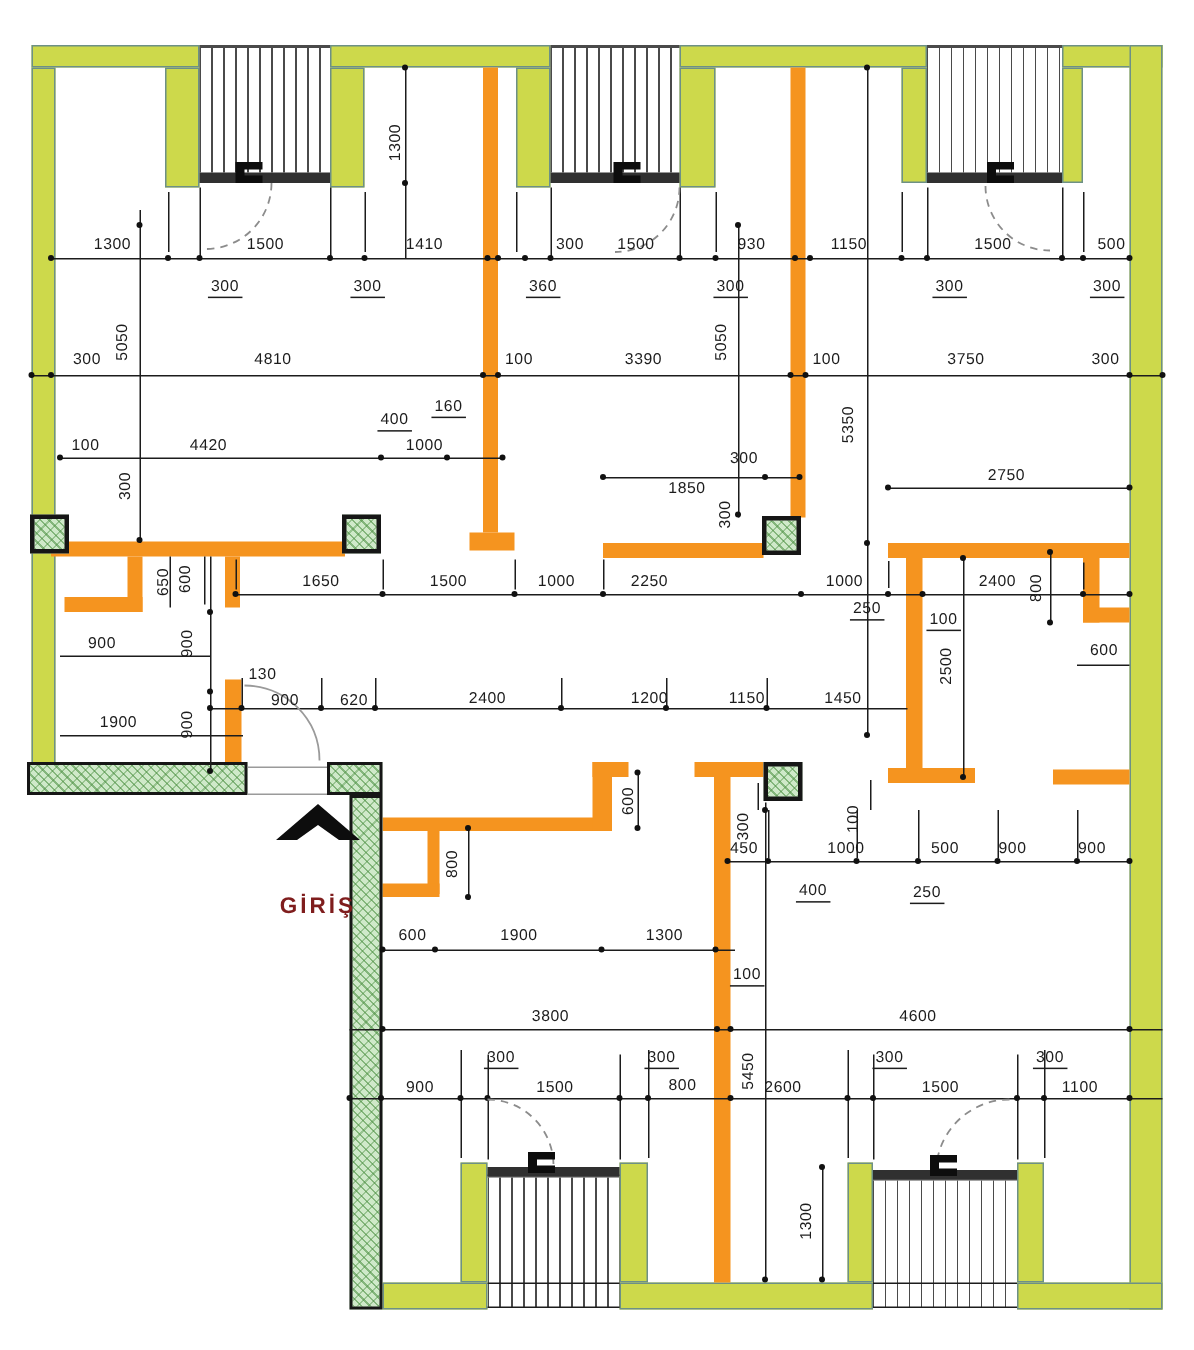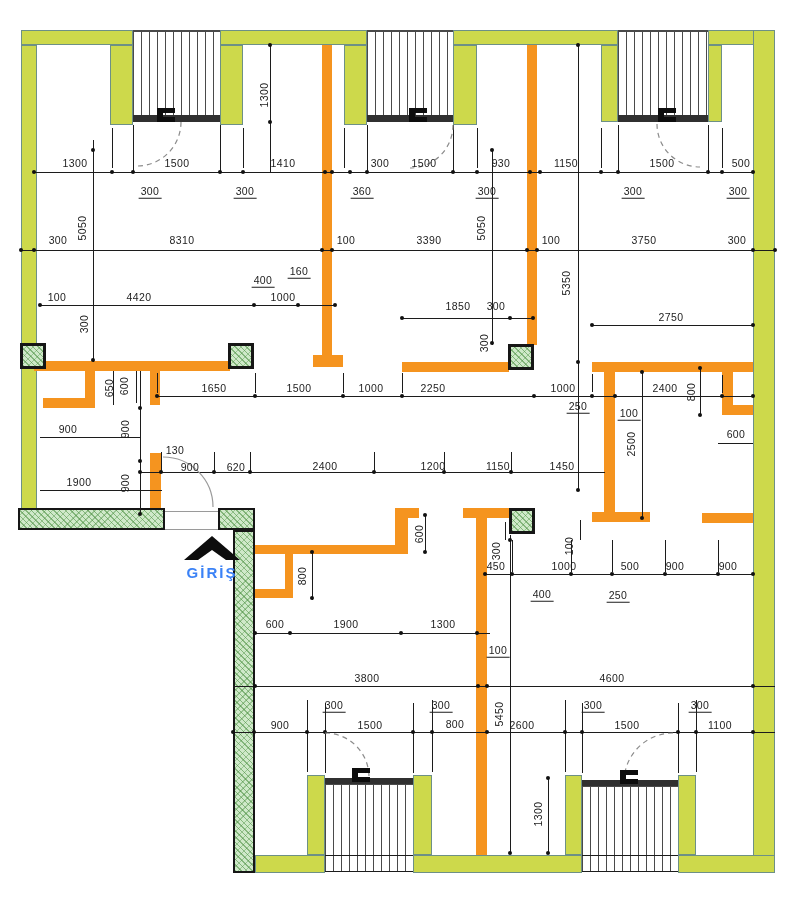--- a/index.html
+++ b/index.html
@@ -24,21 +24,21 @@
   .hl{height:1px;} .vl{width:1px;}
   .gl{position:absolute;height:1px;background:#9a9a9a;}
   .dot{position:absolute;width:4px;height:4px;border-radius:50%;background:#111;
        transform:translate(-50%,-50%);}
   
   .dim{position:absolute;font-size:10.5px;line-height:1;color:var(--ink,#1c1c1c);
        white-space:nowrap;transform:translate(-50%,-50%);letter-spacing:.4px;}
   .dim.v{transform:translate(-50%,-50%) rotate(-90deg);}
   .dim.lead{border-bottom:1px solid #1c1c1c;padding:0 2px 1px 2px;}
   #entr-label{position:absolute;font-size:15px;font-weight:bold;letter-spacing:2px;
-       color:#3b82f6;transform:translate(-50%,-50%);font-family:"Liberation Sans",sans-serif;}
+       color:#7f1d1d;transform:translate(-50%,-50%);font-family:"Liberation Sans",sans-serif;margin-top:32px;}
   svg{position:absolute;left:0;top:0;pointer-events:none;}
   .arc{fill:none;stroke:#8c8c8c;stroke-width:1.2;stroke-dasharray:5 4;}
   .arc.solid{stroke-dasharray:none;stroke:#9a9a9a;}
   .leaf,.tri{fill:#0d0d0d;}
 </style>
 </head>
 <body>
 
 <div id="plan">
   <div class="w" style="left: 21px; top: 30px; width: 112px; height: 15px;"></div>
@@ -298,36 +298,36 @@
     <span class="dim" style="left: 662px; top: 163px;">1500</span>
     <span class="dim" style="left: 741px; top: 163px;">500</span>
     <span class="dim lead" style="left: 150px; top: 192px;">300</span>
     <span class="dim lead" style="left: 245px; top: 192px;">300</span>
     <span class="dim lead" style="left: 362px; top: 192px;">360</span>
     <span class="dim lead" style="left: 487px; top: 192px;">300</span>
     <span class="dim lead" style="left: 633px; top: 192px;">300</span>
     <span class="dim lead" style="left: 738px; top: 192px;">300</span>
     <span class="dim v" style="left: 264px; top: 95px;">1300</span>
     <span class="dim" style="left: 58px; top: 240px;">300</span>
-    <span class="dim" style="left: 182px; top: 240px;">8310</span>
+    <span class="dim" style="left: 182px; top: 240px;">4810</span>
     <span class="dim" style="left: 346px; top: 240px;">100</span>
     <span class="dim" style="left: 429px; top: 240px;">3390</span>
     <span class="dim" style="left: 551px; top: 240px;">100</span>
     <span class="dim" style="left: 644px; top: 240px;">3750</span>
     <span class="dim" style="left: 737px; top: 240px;">300</span>
     <span class="dim v" style="left: 82px; top: 228px;">5050</span>
     <span class="dim v" style="left: 481px; top: 228px;">5050</span>
     <span class="dim v" style="left: 566px; top: 283px;">5350</span>
     <span class="dim" style="left: 57px; top: 297px;">100</span>
     <span class="dim" style="left: 139px; top: 297px;">4420</span>
     <span class="dim lead" style="left: 263px; top: 281px;">400</span>
     <span class="dim lead" style="left: 299px; top: 272px;">160</span>
     <span class="dim" style="left: 283px; top: 297px;">1000</span>
     <span class="dim v" style="left: 84px; top: 324px;">300</span>
-    <span class="dim" style="left: 458px; top: 306px;">1850</span>
+    <span class="dim" style="left: 458px; top: 326px;">1850</span>
     <span class="dim" style="left: 496px; top: 306px;">300</span>
     <span class="dim" style="left: 671px; top: 317px;">2750</span>
     <span class="dim v" style="left: 484px; top: 343px;">300</span>
     <span class="dim" style="left: 214px; top: 388px;">1650</span>
     <span class="dim" style="left: 299px; top: 388px;">1500</span>
     <span class="dim" style="left: 371px; top: 388px;">1000</span>
     <span class="dim" style="left: 433px; top: 388px;">2250</span>
     <span class="dim" style="left: 563px; top: 388px;">1000</span>
     <span class="dim lead" style="left: 578px; top: 407px;">250</span>
     <span class="dim lead" style="left: 629px; top: 414px;">100</span>

